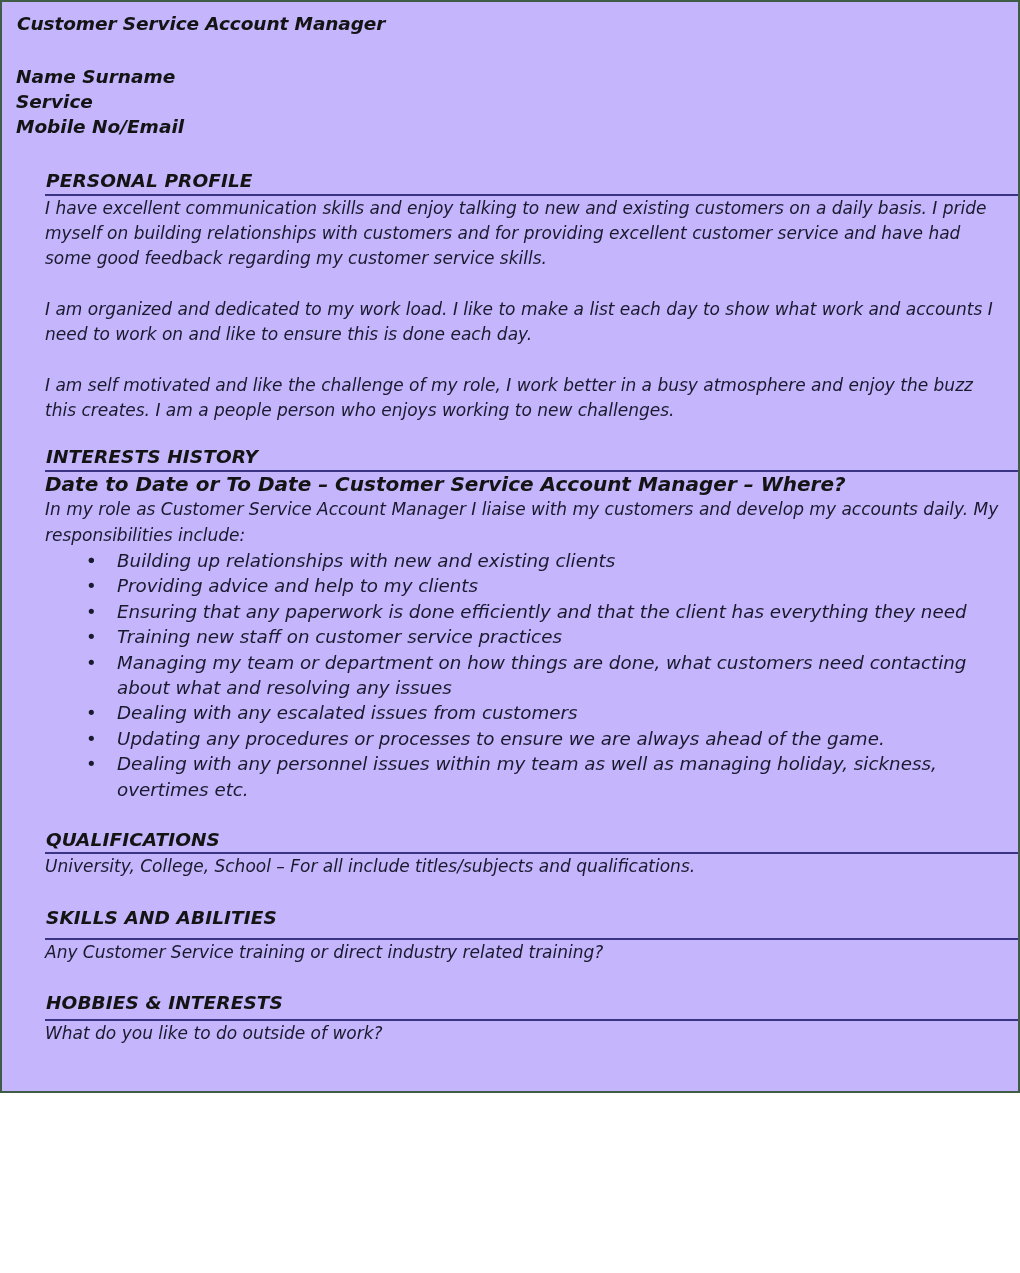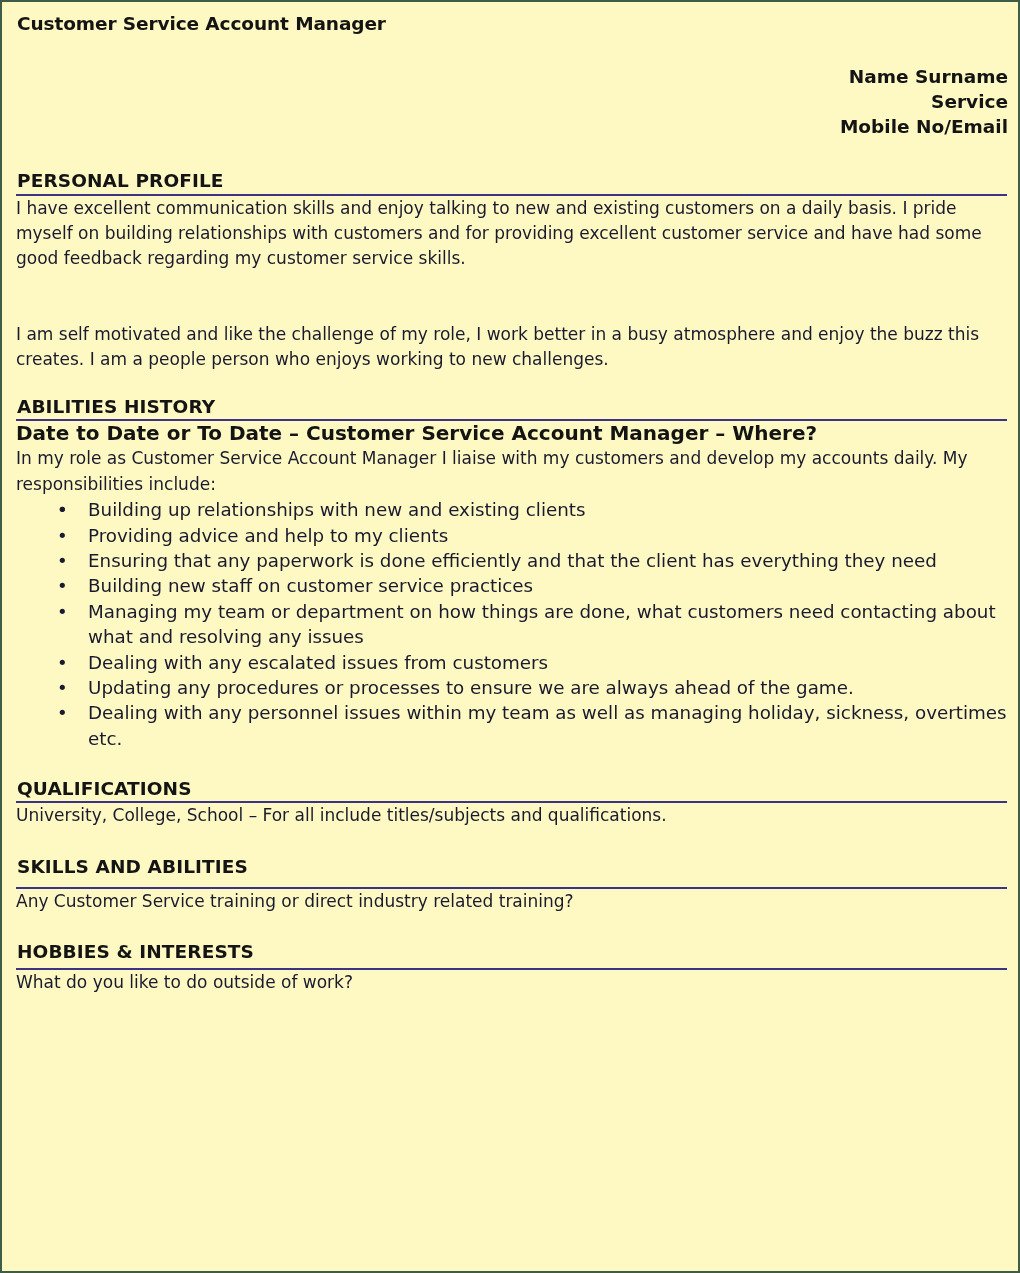--- a/index.html
+++ b/index.html
@@ -7,55 +7,57 @@
     margin: 0;
     padding: 0;
     background: #ffffff;
   }
   body {
     font-family: "DejaVu Sans", sans-serif;
   }
   .page {
     position: relative;
     width: 1020px;
-    height: 1273px;
+    height: 1093px;
     box-sizing: border-box;
-    background: #fef9c3;
+    background: #c4b5fd;
     border: 2px solid #3f5c47;
     overflow: hidden;
+    font-style: italic;
   }
   .inner {
     position: absolute;
     left: 14px;
     top: 10px;
     width: 992px;
   }
 
   .doc-title {
     font-size: 18.5px;
     font-weight: bold;
     color: #141414;
     letter-spacing: -0.1px;
     margin: 0 0 0 1px;
     line-height: 1.35;
   }
 
   .contact-block {
-    text-align: right;
+    text-align: left;
     font-size: 18.5px;
     font-weight: bold;
     color: #141414;
     margin-top: 27px;
     line-height: 1.36;
     padding-right: 0px;
   }
   .contact-line { display: block; }
 
   .section {
     margin-top: 0;
+    margin-left: 29px;
   }
   .section-heading {
     font-size: 18.5px;
     font-weight: bold;
     color: #141414;
     letter-spacing: 0.1px;
     line-height: 1.25;
     margin: 0 0 0 1px;
   }
   .rule {
@@ -126,28 +128,29 @@
       <span class="contact-line">Mobile No/Email</span>
     </div>
 
     <div class="gap-30"></div>
 
     <div class="section">
       <div class="section-heading">PERSONAL PROFILE</div>
       <div class="rule"></div>
       <p class="body-text">I have excellent communication skills and enjoy talking to new and existing customers on a daily basis. I pride myself on building relationships with customers and for providing excellent customer service and have had some good feedback regarding my customer service skills.</p>
       <div class="para-gap"></div>
+      <p class="body-text">I am organized and dedicated to my work load. I like to make a list each day to show what work and accounts I need to work on and like to ensure this is done each day.</p>
       <div class="para-gap"></div>
       <p class="body-text">I am self motivated and like the challenge of my role, I work better in a busy atmosphere and enjoy the buzz this creates.  I am a people person who enjoys working to new challenges.</p>
     </div>
 
     <div class="gap-22"></div>
 
     <div class="section">
-      <div class="section-heading">ABILITIES HISTORY</div>
+      <div class="section-heading">INTERESTS HISTORY</div>
       <div class="rule"></div>
       <p class="subhead">Date to Date or To Date – Customer Service Account Manager – Where?</p>
       <p class="body-text">In my role as Customer Service Account Manager I liaise with my customers and develop my accounts daily.  My responsibilities include:</p>
 
       <ul class="bullets">
         <li>
           <span class="dot">•</span>
         </li>
         <li>
           <span class="dot">•</span>
@@ -156,21 +159,21 @@
         <li>
           <span class="dot">•</span>
           <span>Providing advice and help to my clients</span>
         </li>
         <li>
           <span class="dot">•</span>
           <span>Ensuring that any paperwork is done efficiently and that the client has everything they need</span>
         </li>
         <li>
           <span class="dot">•</span>
-          <span>Building new staff on customer service practices</span>
+          <span>Training new staff on customer service practices</span>
         </li>
         <li>
           <span class="dot">•</span>
           <span>Managing my team or department on how things are done, what customers need contacting about what and resolving any issues</span>
         </li>
         <li>
           <span class="dot">•</span>
           <span>Dealing with any escalated issues from customers</span>
         </li>
         <li>

